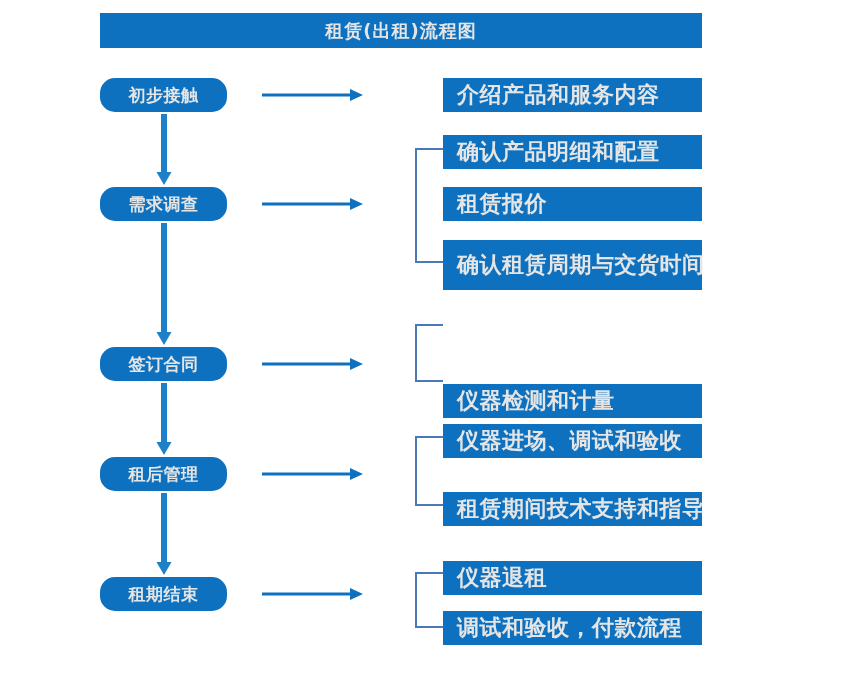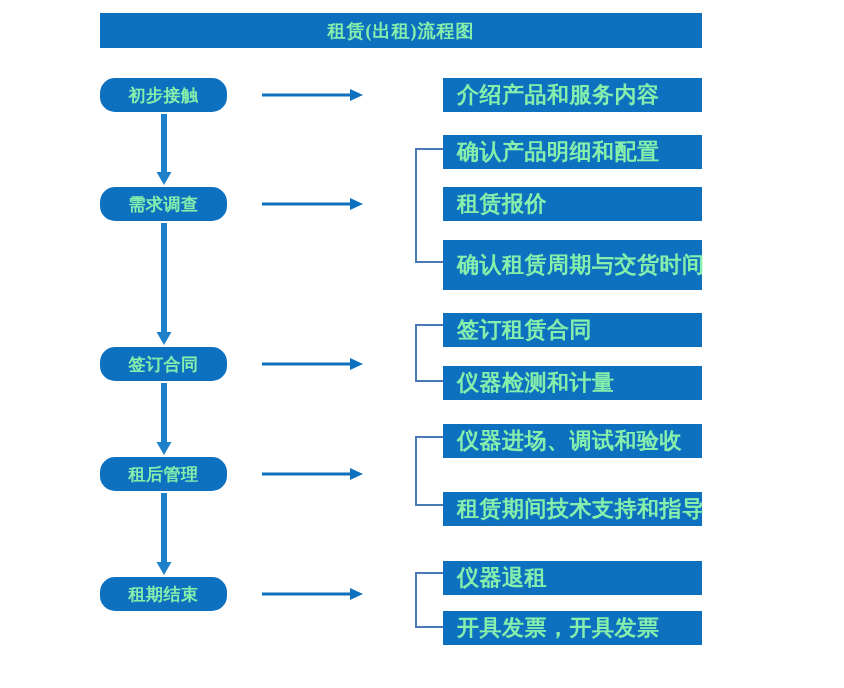--- a/index.html
+++ b/index.html
@@ -16,28 +16,27 @@
   }
   #canvas {
     position: absolute;
     left: 0; top: 0;
     width: 844px;
     height: 688px;
   }
   .box {
     position: absolute;
     background: #0D71BF;
-    color: #86efac;
+    color: #e5e5e5;
     font-weight: bold;
     display: flex;
     align-items: center;
     box-sizing: border-box;
     letter-spacing: 0.5px;
     white-space: nowrap;
-    font-family: Liberation Serif, serif;
   }
   .title-box {
     justify-content: center;
     font-size: 18px;
     letter-spacing: 1px;
   }
   .stage-box {
     justify-content: center;
     font-size: 17px;
     border-radius: 15px;
@@ -78,31 +77,30 @@
   <div class="box stage-box" style="left:100px; top:577px; width:127px; height:34px;">租期结束</div>
 
   <div class="box detail-box" style="left:443px; top:78px; width:259px; height:34px;">介绍产品和服务内容</div>
 
   <div class="box detail-box" style="left:443px; top:187px; width:259px; height:34px;">租赁报价</div>
 
   <div class="box detail-box" style="left:443px; top:135px; width:259px; height:34px;">确认产品明细和配置</div>
 
   <div class="box detail-box" style="left:443px; top:240px; width:259px; height:50px;">确认租赁周期与交货时间</div>
 
-  <div class="box detail-box" style="left:443px; top:313px; width:259px; height:34px;">签订租赁合同</div>
 
-  <div class="box detail-box" style="left:443px; top:366px; width:259px; height:34px;">仪器检测和计量</div>
+  <div class="box detail-box" style="left:443px; top:384px; width:259px; height:34px;">仪器检测和计量</div>
 
   <div class="box detail-box" style="left:443px; top:424px; width:259px; height:34px;">仪器进场、调试和验收</div>
 
   <div class="box detail-box" style="left:443px; top:492px; width:259px; height:34px;">租赁期间技术支持和指导</div>
 
   <div class="box detail-box" style="left:443px; top:561px; width:259px; height:34px;">仪器退租</div>
 
-  <div class="box detail-box" style="left:443px; top:611px; width:259px; height:34px;">开具发票，开具发票</div>
+  <div class="box detail-box" style="left:443px; top:611px; width:259px; height:34px;">调试和验收，付款流程</div>
 
   <div class="h-arrow" style="left:262px; top:88px; width:101px;">
     <svg width="101" height="14" viewBox="0 0 101 14">
       <path d="M0 5.5 H88 V1 L101 7 L88 13 V8.5 H0 Z" fill="#0D71BF"></path>
     </svg>
   </div>
 
   <div class="h-arrow" style="left:262px; top:197px; width:101px;">
     <svg width="101" height="14" viewBox="0 0 101 14">
       <path d="M0 5.5 H88 V1 L101 7 L88 13 V8.5 H0 Z" fill="#0D71BF"></path>

